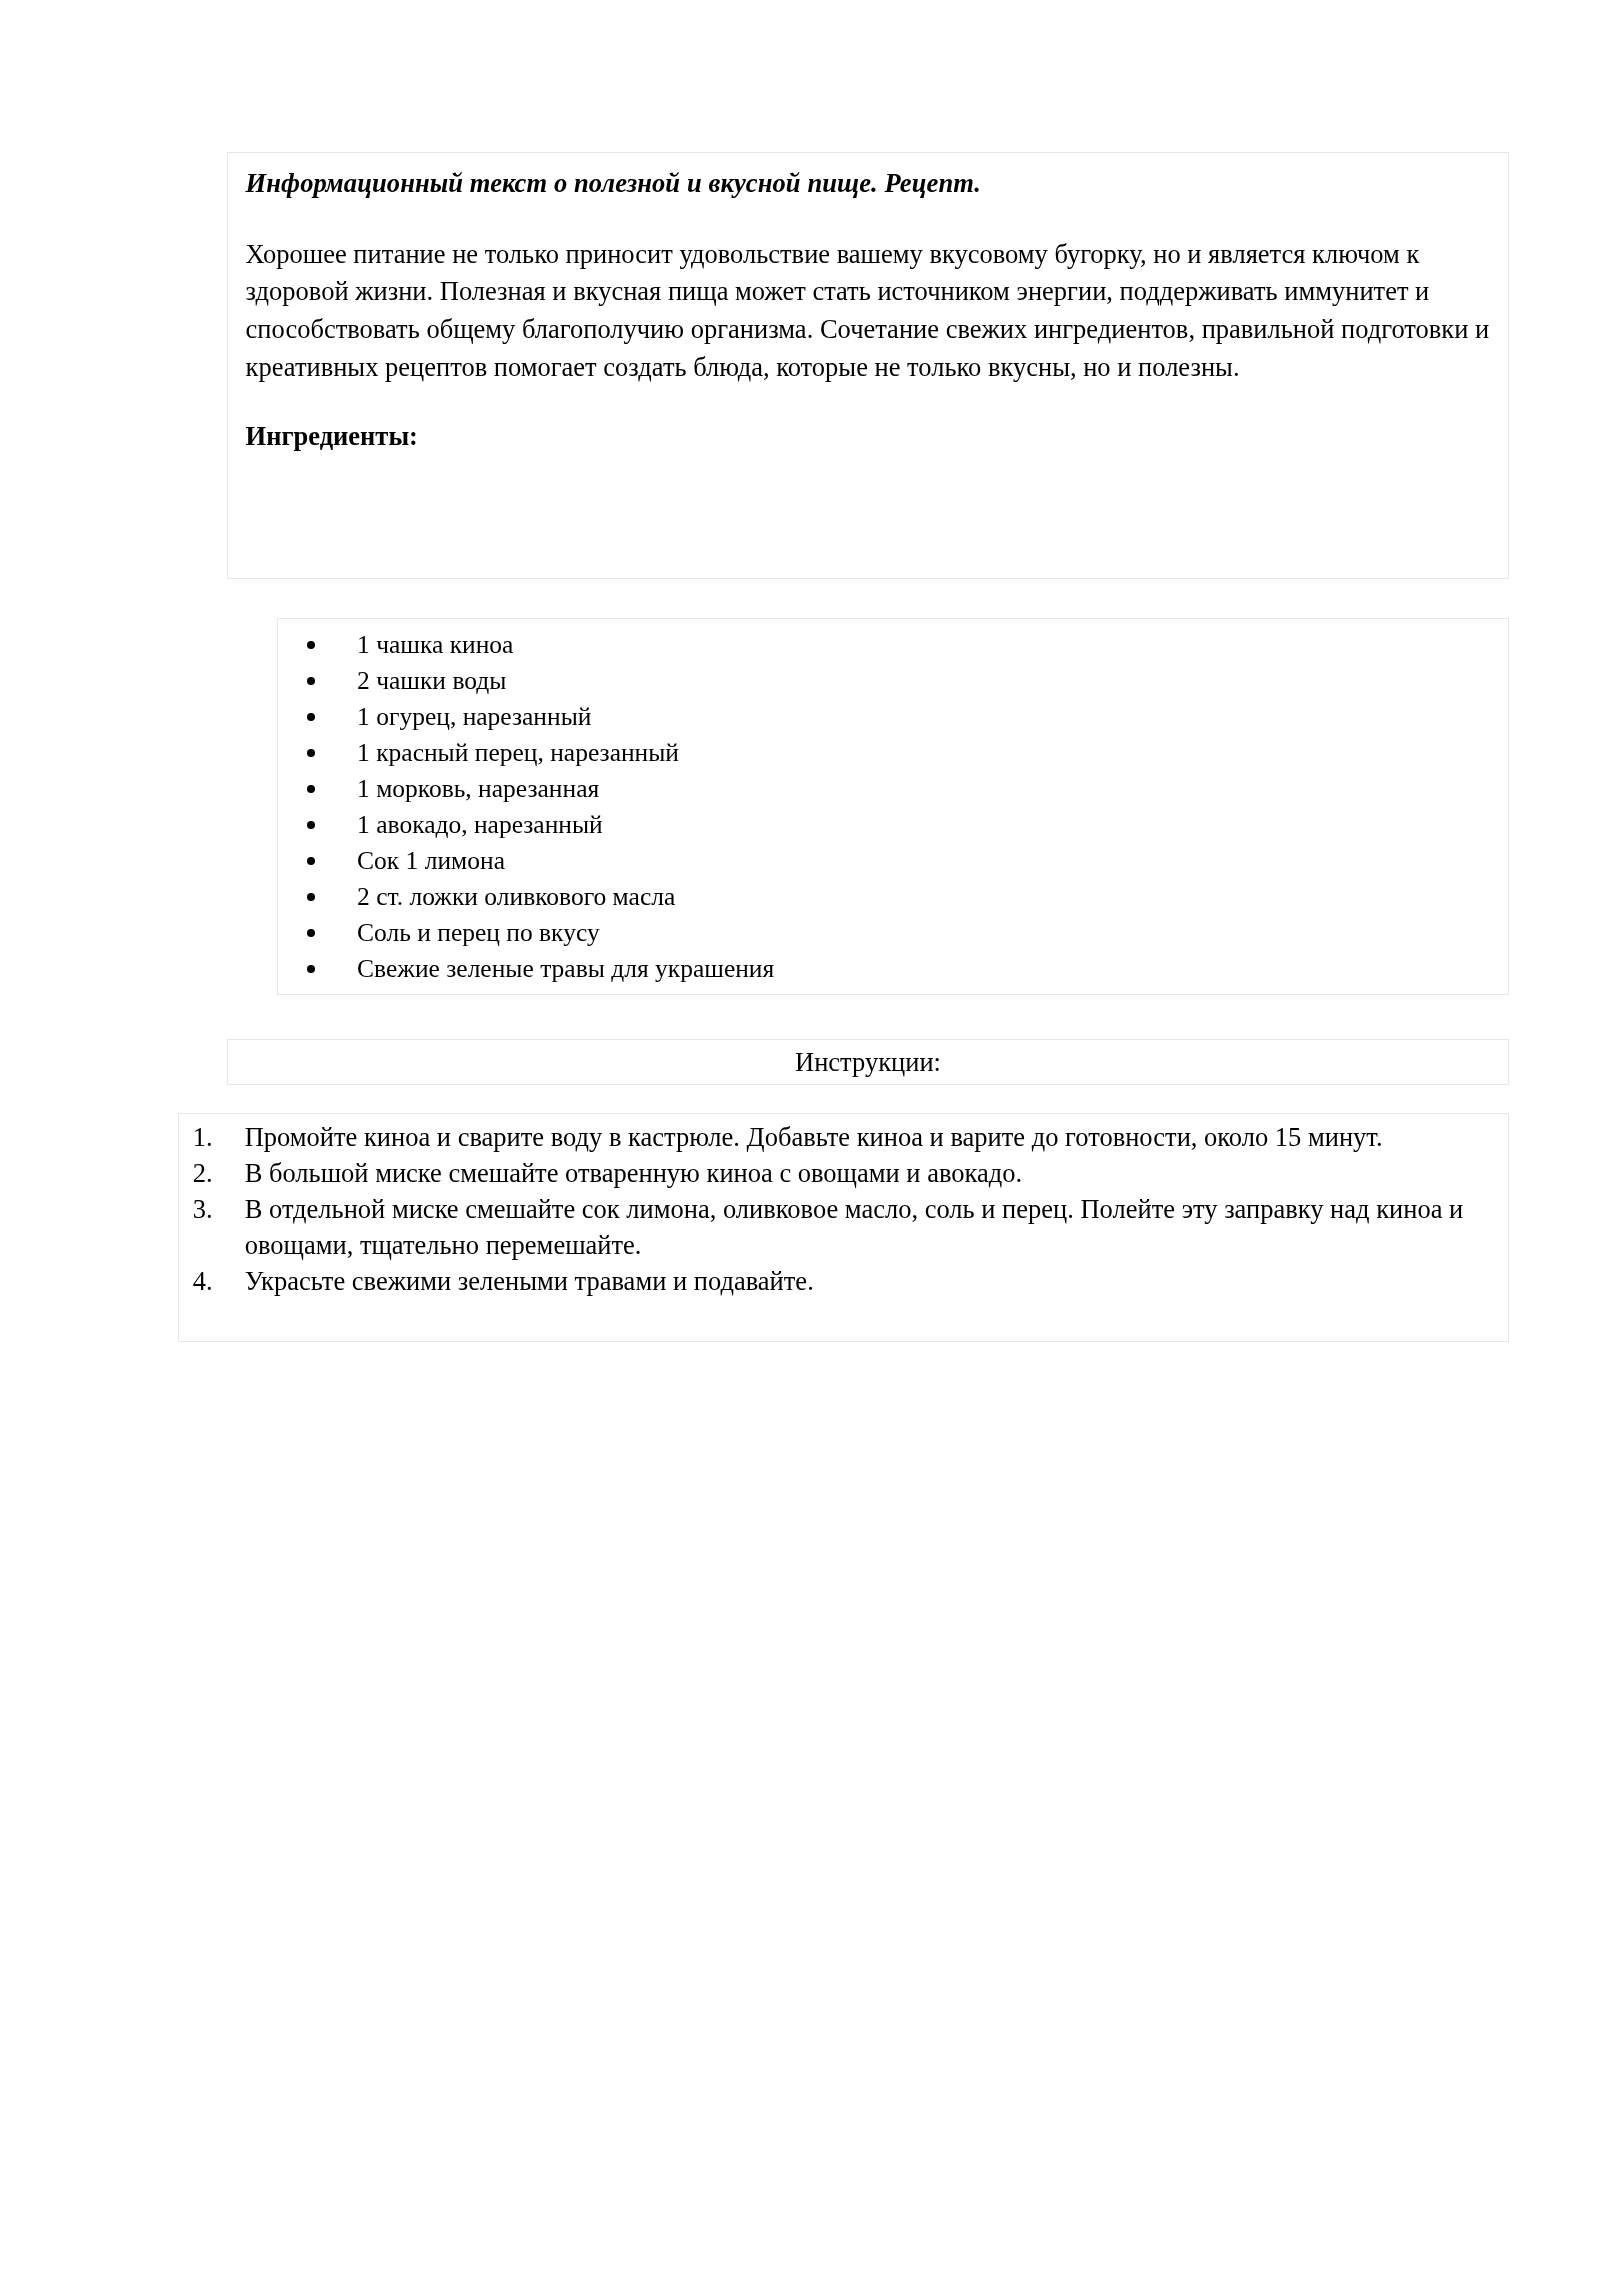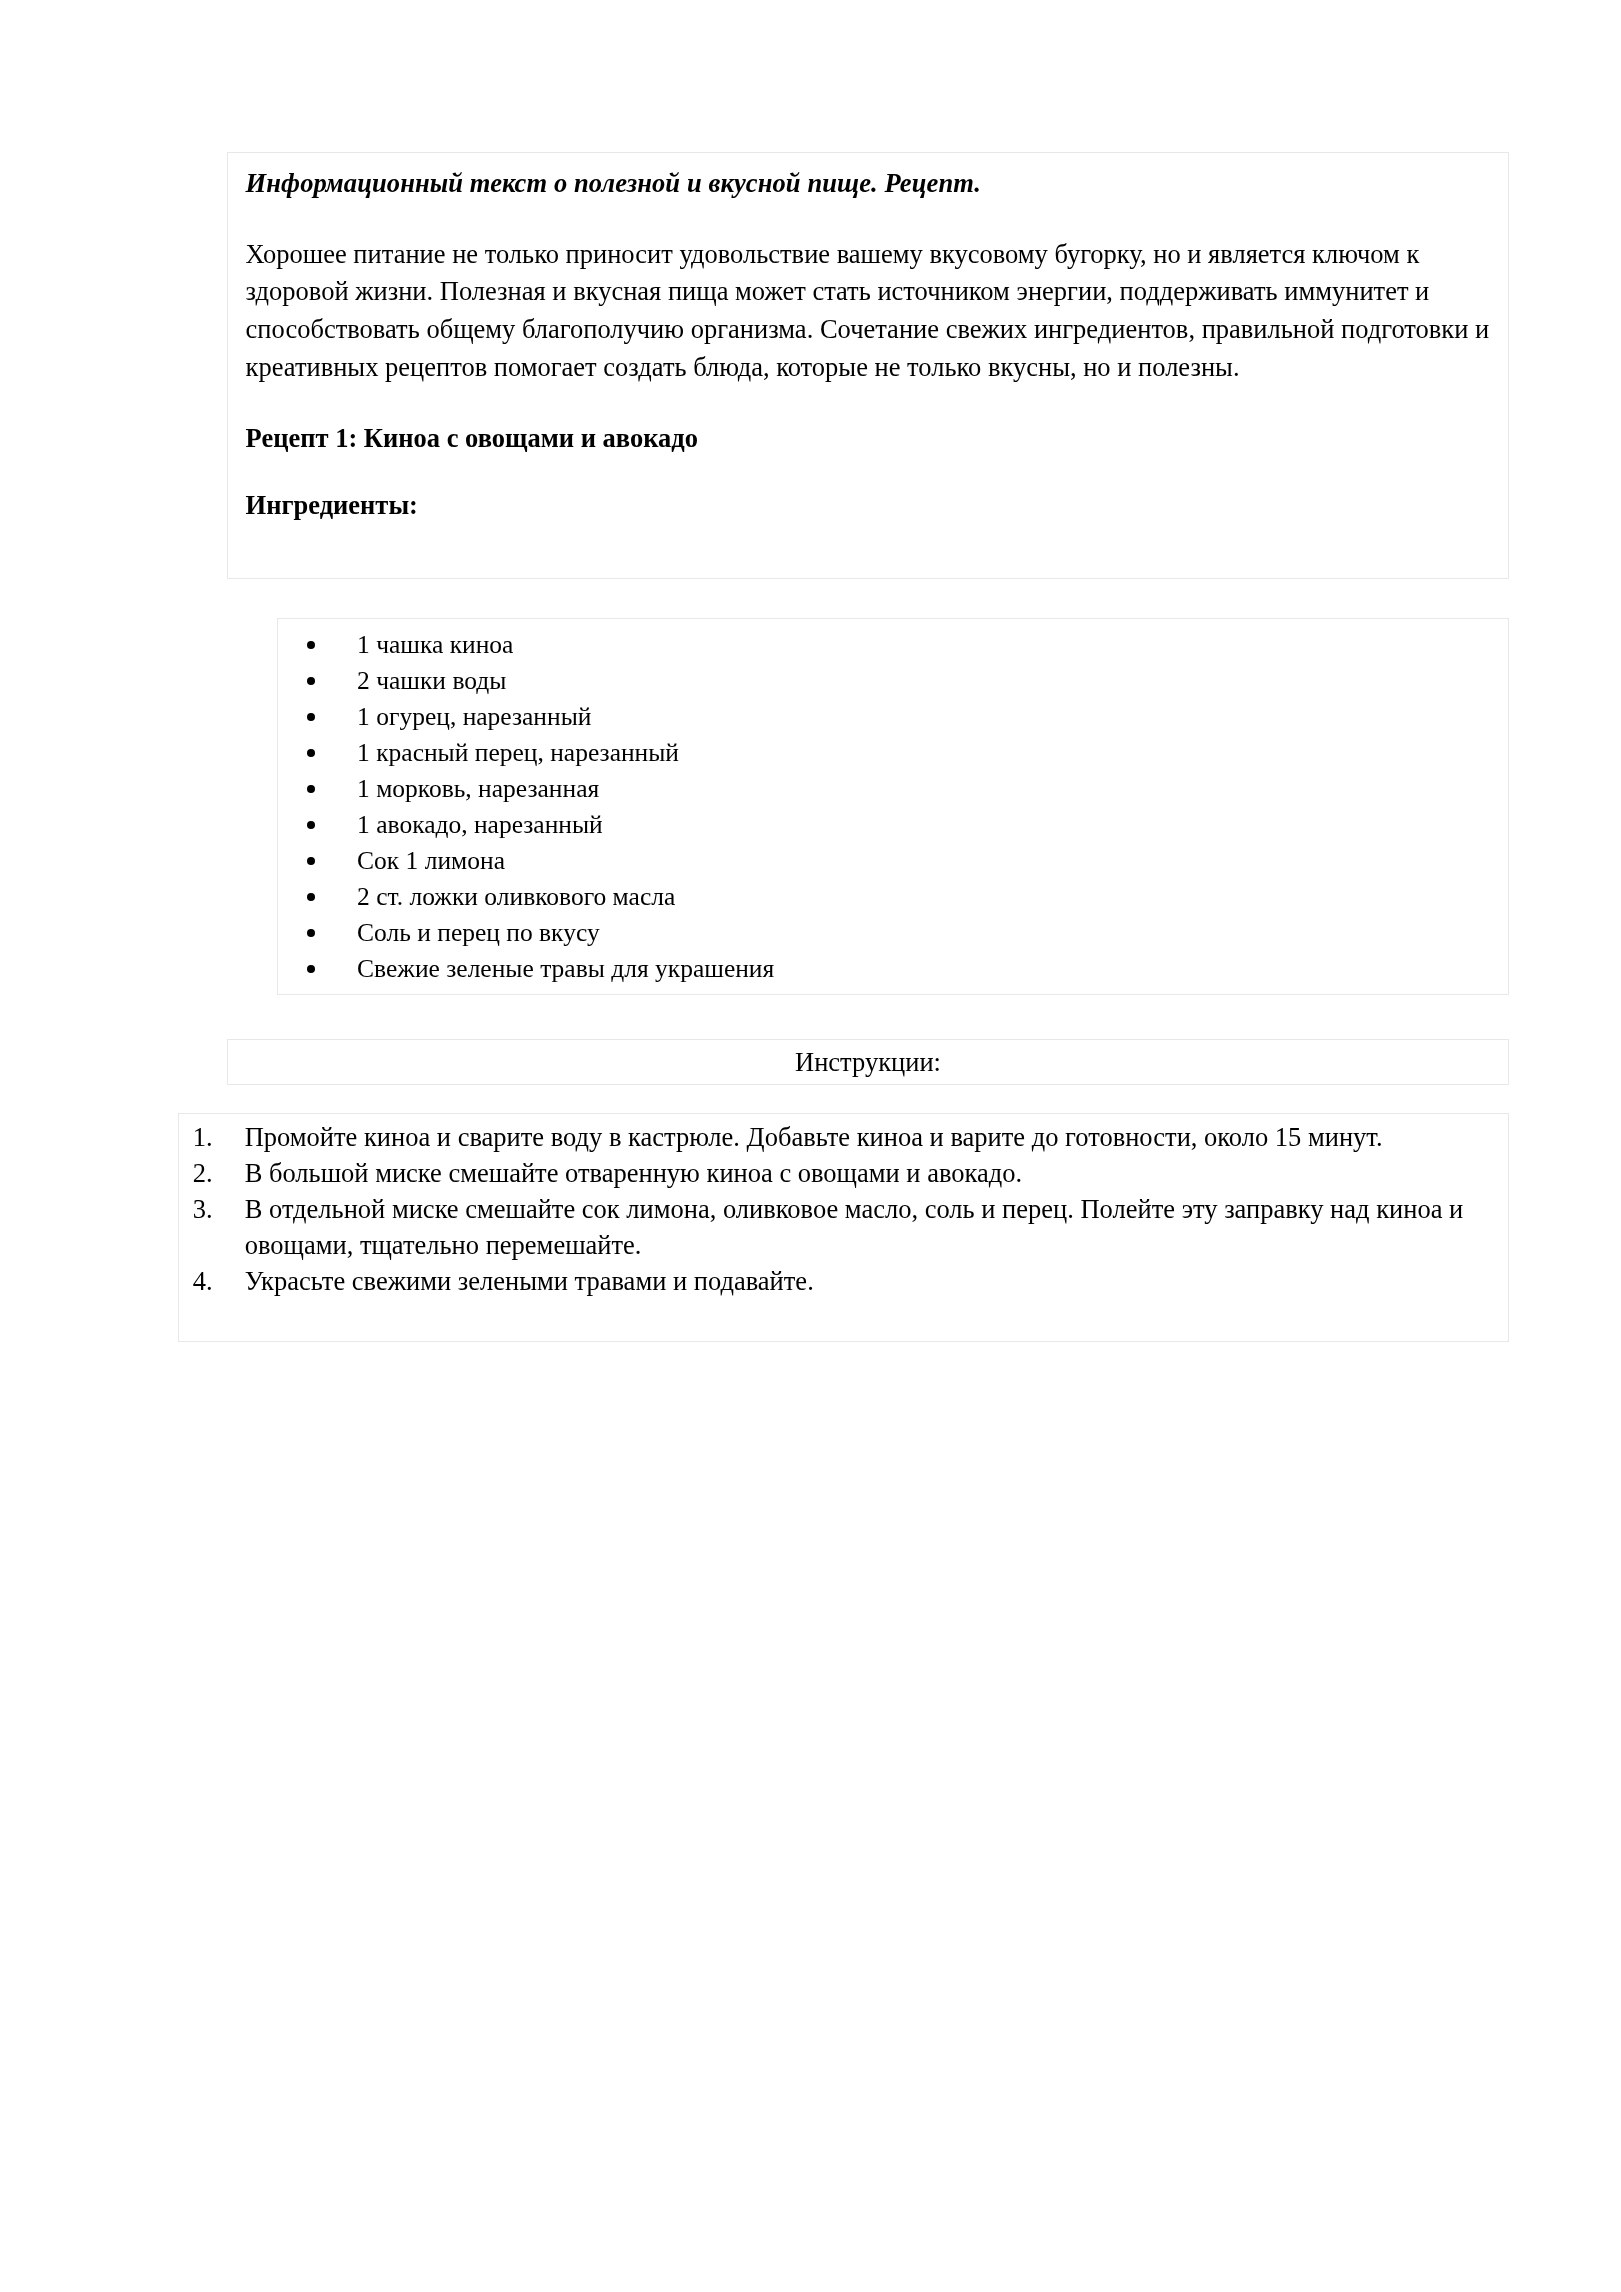--- a/index.html
+++ b/index.html
@@ -165,21 +165,20 @@
 </head>
 <body>
 
 <div class="page">
 
   <div class="doc-block" id="block-intro">
     <h1 class="doc-title">Информационный текст о полезной и вкусной пище. Рецепт.</h1>
 
     <p class="intro-paragraph">Хорошее питание не только приносит удовольствие вашему вкусовому бугорку, но и является ключом к здоровой жизни. Полезная и вкусная пища может стать источником энергии, поддерживать иммунитет и способствовать общему благополучию организма. Сочетание свежих ингредиентов, правильной подготовки и креативных рецептов помогает создать блюда, которые не только вкусны, но и полезны.</p>
 
-    <h2 class="recipe-heading">Рецепт 1: Киноа с овощами и авокадо</h2>
 
     <p class="ingredients-label">Ингредиенты:</p>
   </div>
 
   <div class="doc-block" id="block-ingredients">
     <ul class="ingredient-list">
       <li>
         <span class="bullet-mark"></span>
         <span class="ing-text">1 чашка киноа</span>
       </li>

